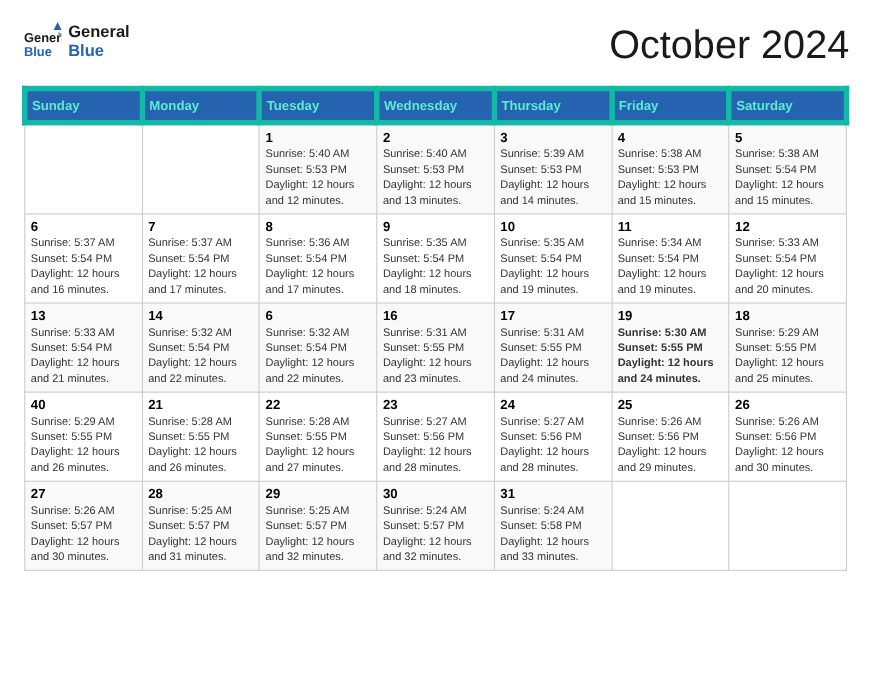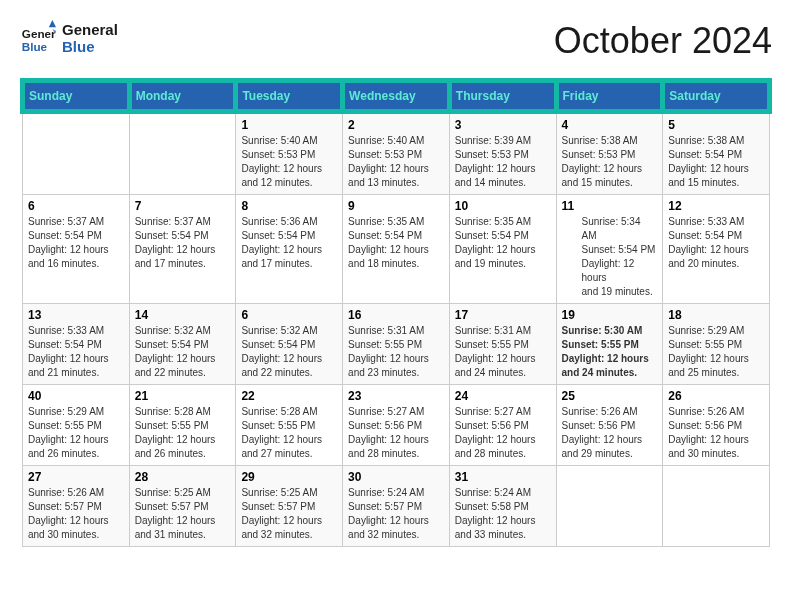--- a/index.html
+++ b/index.html
@@ -179,21 +179,21 @@
         </td>
         <td>
           <span class="day-num">10</span>
           <div class="day-info" style="white-space: pre-line;">Sunrise: 5:35 AM
 Sunset: 5:54 PM
 Daylight: 12 hours
 and 19 minutes.</div>
         </td>
         <td>
           <span class="day-num">11</span>
-          <div class="day-info" style="white-space: pre-line; margin-left: 20px;">Sunrise: 5:34 AM
+          <div class="day-info" style="white-space: pre-line;">Sunrise: 5:34 AM
 Sunset: 5:54 PM
 Daylight: 12 hours
 and 19 minutes.</div>
         </td>
         <td>
           <span class="day-num">12</span>
           <div class="day-info" style="white-space: pre-line;">Sunrise: 5:33 AM
 Sunset: 5:54 PM
 Daylight: 12 hours
 and 20 minutes.</div>

